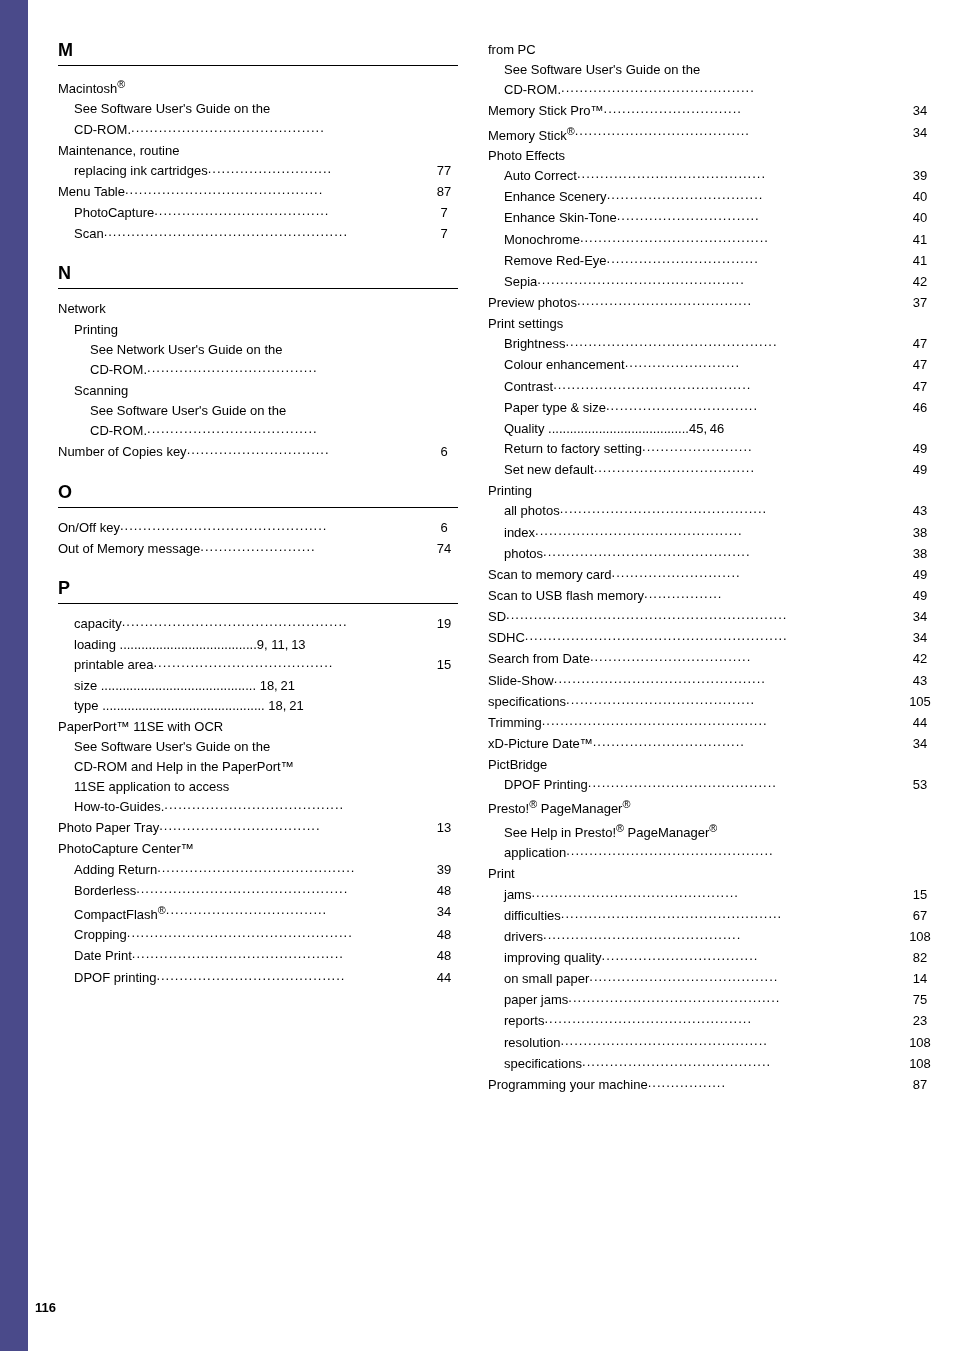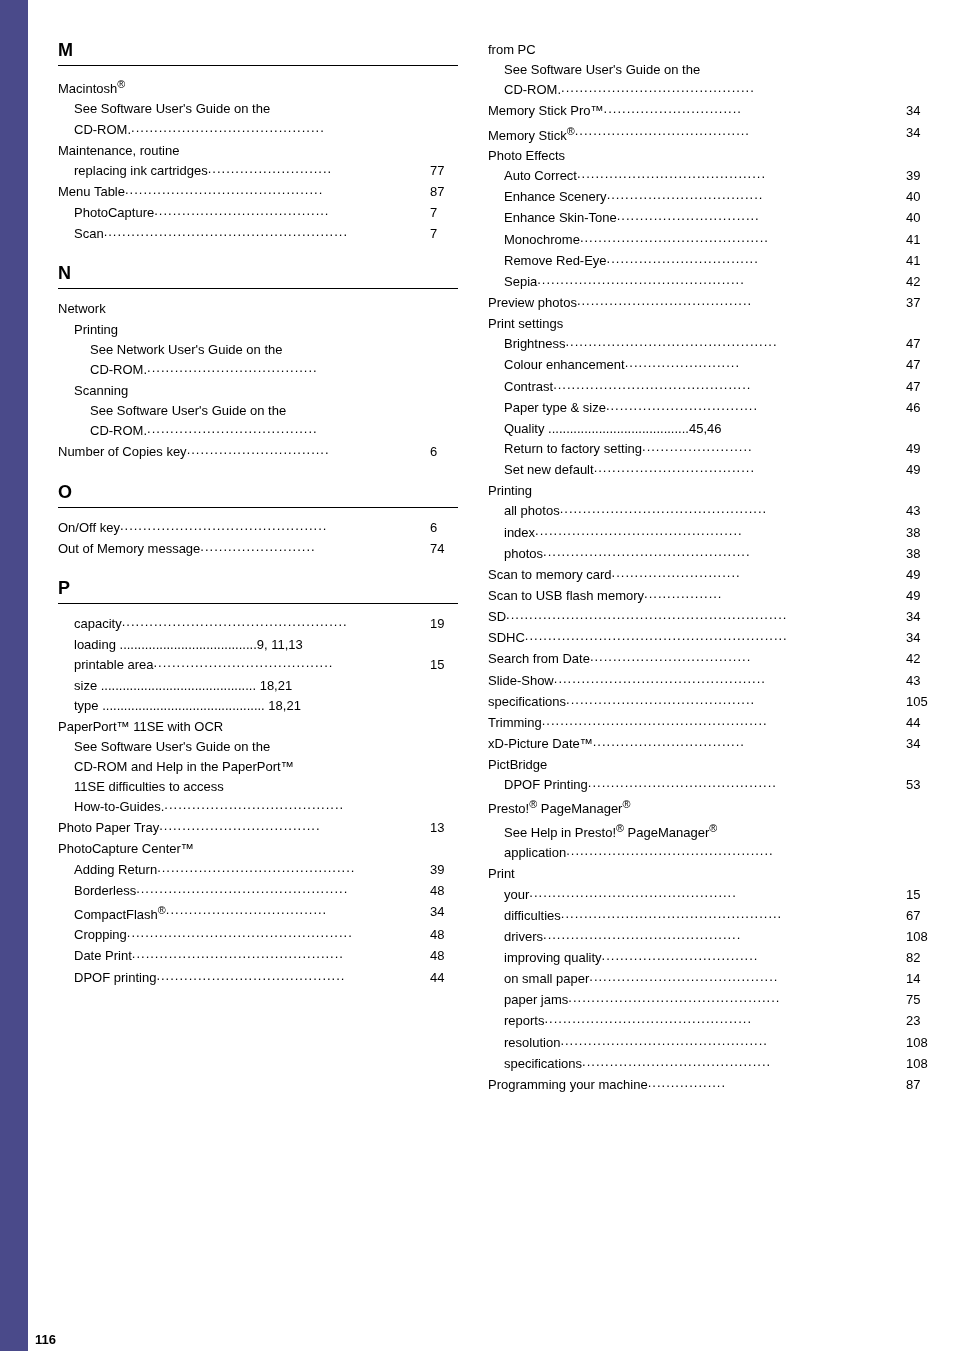--- a/index.html
+++ b/index.html
@@ -60,21 +60,21 @@
       border: none;
       border-top: 1.5px solid #000;
       margin-bottom: 10px;
     }
 
     .indent-1 { padding-left: 16px; }
     .indent-2 { padding-left: 32px; }
 
     .page-number-bottom {
       position: absolute;
-      bottom: 4px;
+      bottom: 36px;
       left: 35px;
       font-size: 13px;
       font-weight: bold;
     }
 
     .entry-row {
       display: flex;
       width: 100%;
       line-height: 1.55;
     }
@@ -96,21 +96,21 @@
       width: 100%;
       overflow: hidden;
       white-space: nowrap;
       letter-spacing: 1px;
       color: #000;
     }
 
     .page-num {
       white-space: nowrap;
       min-width: 28px;
-      text-align: left;
+      text-align: center;
     }
   </style>
 </head>
 <body>
 
 <div class="page-container">
   <div class="left-bar"></div>
   <div class="content">
 
     <div class="left-column">
@@ -257,21 +257,21 @@
         <div class="entry-row">
           <span class="entry-label">PaperPort™ 11SE with OCR</span>
         </div>
         <div class="entry-row indent-1">
           <span class="entry-label">See Software User's Guide on the</span>
         </div>
         <div class="entry-row indent-1">
           <span class="entry-label">CD-ROM and Help in the PaperPort™</span>
         </div>
         <div class="entry-row indent-1">
-          <span class="entry-label">11SE difficulties to access</span>
+          <span class="entry-label">11SE application to access</span>
         </div>
         <div class="entry-row indent-1">
           <span class="entry-label">How-to-Guides. </span>
           <span class="dots">
               <span class="dot-fill">.......................................</span>
             </span>
         </div>
         <div class="entry-row">
           <span class="entry-label">Photo Paper Tray </span>
           <span class="dots">
@@ -563,21 +563,21 @@
       <div class="entry-row indent-1">
         <span class="entry-label">application </span>
         <span class="dots">
             <span class="dot-fill">.............................................</span>
           </span>
       </div>
       <div class="entry-row">
         <span class="entry-label">Print</span>
       </div>
       <div class="entry-row indent-1">
-        <span class="entry-label">your </span>
+        <span class="entry-label">jams </span>
         <span class="dots">
             <span class="dot-fill">.............................................</span>
           </span>
         <span class="page-num">15</span>
       </div>
       <div class="entry-row indent-1">
         <span class="entry-label">difficulties </span>
         <span class="dots">
             <span class="dot-fill">................................................</span>
           </span>

